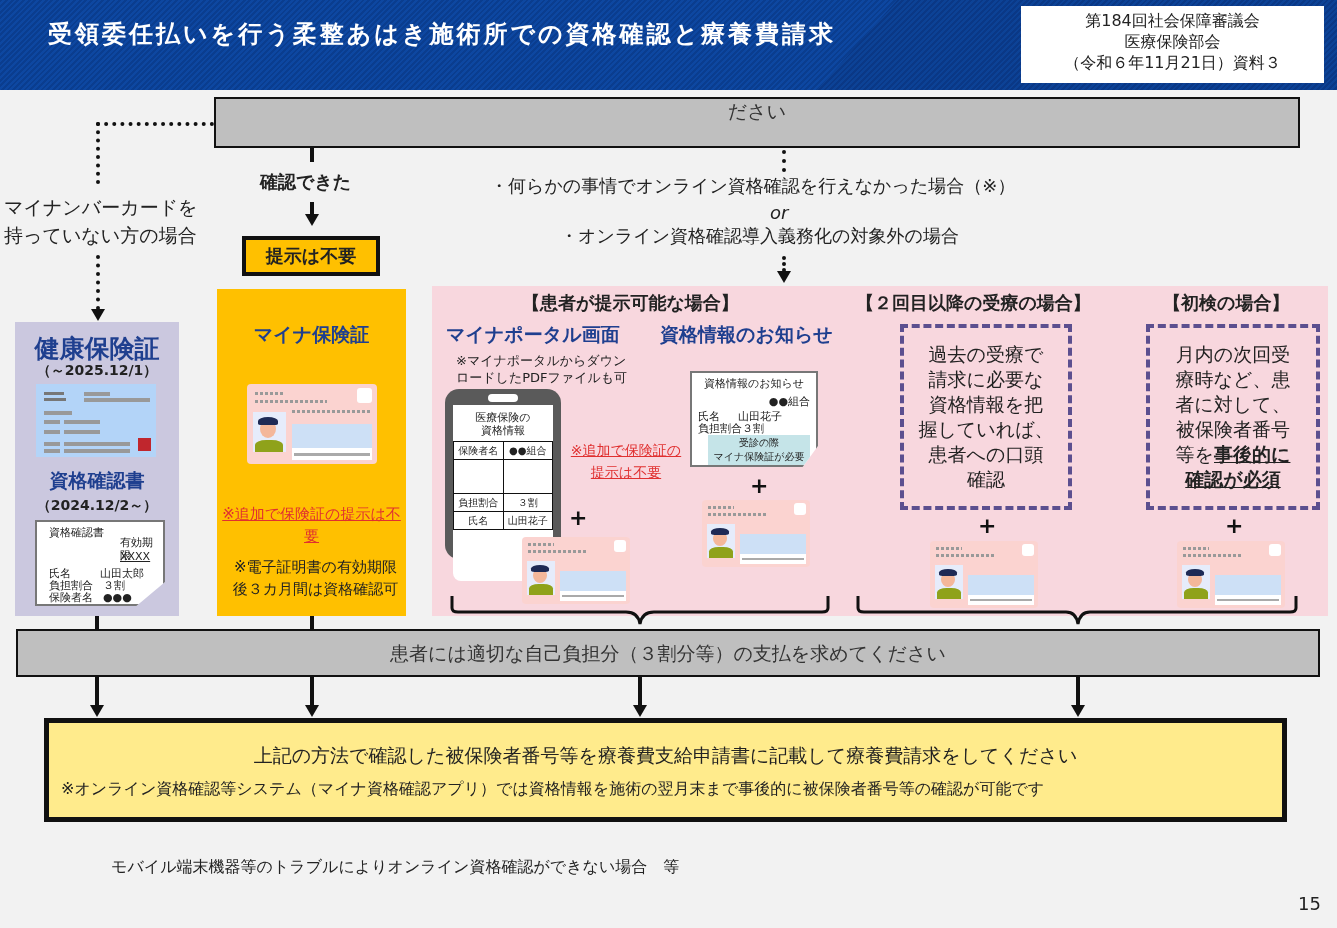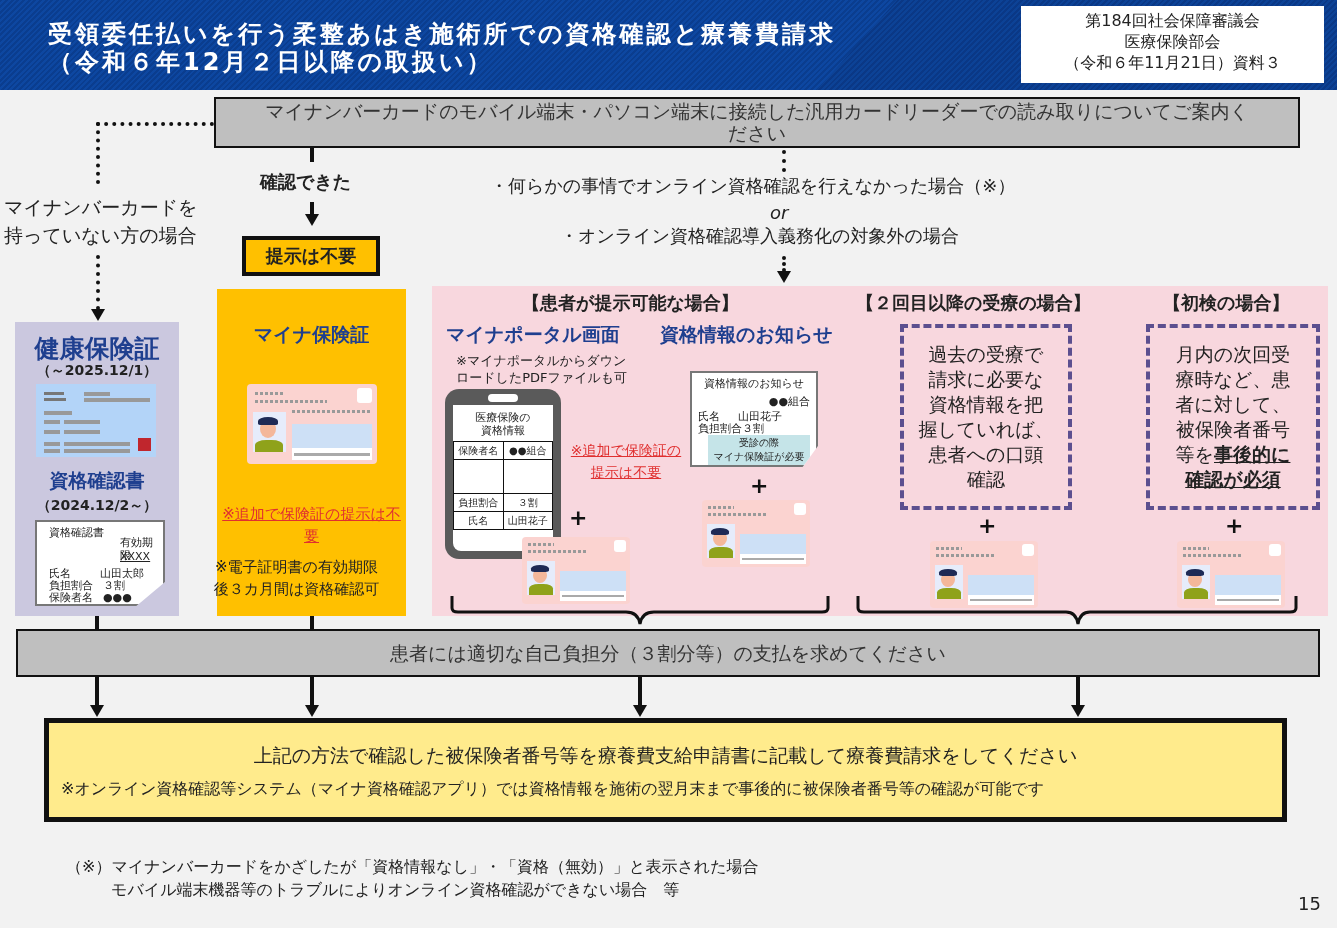--- a/index.html
+++ b/index.html
@@ -60,30 +60,28 @@
   .dotline-h { border-top: 4px dotted #111; height: 0; }
 
   .plus { font-size: 22px; font-weight: bold; color: #111; }
 </style>
 </head>
 <body>
 
 <div class="abs header"></div>
 <div class="abs title">
   <div>受領委任払いを行う柔整あはき施術所での資格確認と療養費請求</div>
-  <div>（令和６年12月２日以降の取扱い）</div>
 </div>
 <div class="abs meeting">
   <div>第184回社会保障審議会</div>
   <div>医療保険部会</div>
   <div>（令和６年11月21日）資料３</div>
 </div>
 
 <div class="abs gray-box top-box">
-  <div style="white-space:nowrap;margin-left:-6px;margin-right:-6px;">マイナンバーカードのモバイル端末・パソコン端末に接続した汎用カードリーダーでの読み取りについてご案内く</div>
   <div>ださい</div>
 </div>
 
 <div class="abs dotline-h" style="left:96px;top:122px;width:118px;"></div>
 <div class="abs dotline-v" style="left:96px;top:122px;height:62px;"></div>
 <div class="abs txt" style="left:4px;top:193px;font-size:19px;line-height:28px;">
   <div>マイナンバーカードを</div>
   <div>持っていない方の場合</div>
 </div>
 <div class="abs dotline-v" style="left:96px;top:255px;height:55px;"></div>
@@ -143,37 +141,37 @@
   <div class="qr" style="left:110px;top:4px;width:15px;height:15px;"></div>
   <div class="photo" style="left:6px;top:28px;width:33px;height:40px;"></div>
   <div class="face" style="left:13px;top:36px;width:16px;height:18px;"></div>
   <div class="hair" style="left:11px;top:33px;width:20px;height:8px;"></div>
   <div class="body" style="left:8px;top:56px;width:28px;height:12px;"></div>
   <div class="dots" style="left:45px;top:26px;width:78px;"></div>
   <div class="panel" style="left:45px;top:40px;width:80px;height:26px;"></div>
   <div class="strip" style="left:45px;top:66px;width:80px;height:10px;"></div>
 </div>
 <div class="abs red-u" style="left:220px;top:503px;width:183px;text-align:center;font-size:15px;line-height:22px;">※追加で保険証の提示は不要</div>
-<div class="abs" style="left:205px;top:556px;width:183px;text-align:center;font-size:15px;line-height:22px;">
+<div class="abs" style="left:224px;top:556px;width:183px;text-align:center;font-size:15px;line-height:22px;">
   <div>※電子証明書の有効期限</div>
   <div>後３カ月間は資格確認可</div>
 </div>
 
 <div class="abs col-pink"></div>
 <div class="abs bold" style="left:522px;top:291px;font-size:18px;">【患者が提示可能な場合】</div>
 <div class="abs blue-h" style="left:446px;top:322px;font-size:19px;">マイナポータル画面</div>
 <div class="abs blue-h" style="left:660px;top:322px;font-size:19px;">資格情報のお知らせ</div>
 <div class="abs" style="left:456px;top:352px;font-size:13px;line-height:17px;">
   <div>※マイナポータルからダウン</div>
   <div>ロードしたPDFファイルも可</div>
 </div>
 
 <div class="abs" style="left:445px;top:389px;width:116px;height:170px;background:#5a5a5a;border-radius:14px;">
   <div style="position:absolute;left:43px;top:5px;width:30px;height:8px;background:#fff;border-radius:4px;"></div>
-  <div style="position:absolute;left:8px;top:16px;width:100px;height:146px;background:#fff;border-radius:0 0 8px 8px;font-size:11px;text-align:center;">
+  <div style="position:absolute;left:8px;top:16px;width:100px;height:176px;background:#fff;border-radius:0 0 8px 8px;font-size:11px;text-align:center;">
     <div style="padding-top:6px;line-height:13px;">
       <div>医療保険の</div>
       <div>資格情報</div>
     </div>
     <table style="position:absolute;left:0;top:36px;width:100px;border-collapse:collapse;font-size:10px;">
       <tbody>
           <tr style="height:18px;">
             <td style="border:1px solid #111;">保険者名</td>
             <td style="border:1px solid #111;">●●組合</td>
           </tr>
@@ -297,16 +295,15 @@
 <div class="abs arrow-down" style="left:633px;top:705px;"></div>
 <div class="abs vline" style="left:1076px;top:677px;height:30px;"></div>
 <div class="abs arrow-down" style="left:1071px;top:705px;"></div>
 
 <div class="abs yellow-final">
   <div style="position:absolute;left:0;right:0;top:20px;text-align:center;font-size:19px;">上記の方法で確認した被保険者番号等を療養費支給申請書に記載して療養費請求をしてください</div>
   <div style="position:absolute;left:12px;top:56px;font-size:16px;white-space:nowrap;text-align:center;">※オンライン資格確認等システム（マイナ資格確認アプリ）では資格情報を施術の翌月末まで事後的に被保険者番号等の確認が可能です</div>
 </div>
 
 <div class="abs" style="left:66px;top:855px;font-size:16px;line-height:23px;">
-  <div>（※）マイナンバーカードをかざしたが「資格情報なし」・「資格（無効）」と表示された場合</div>
   <div style="padding-left:45px;">モバイル端末機器等のトラブルによりオンライン資格確認ができない場合　等</div>
 </div>
 <div class="abs page-num">15</div>
 
 </body></html>

